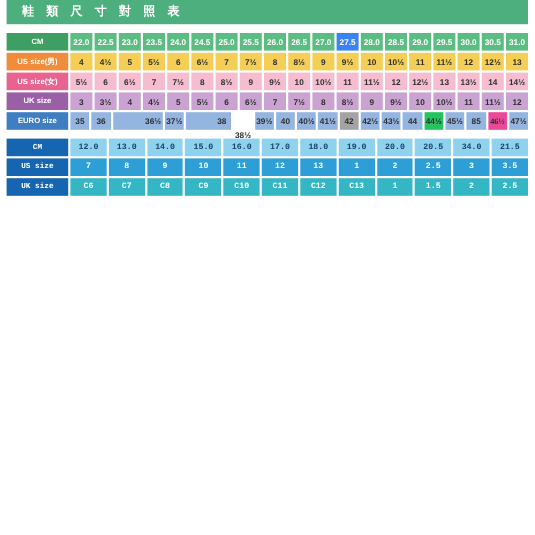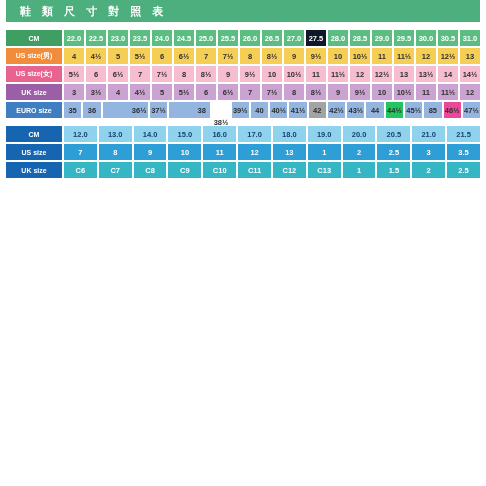--- a/index.html
+++ b/index.html
@@ -72,21 +72,21 @@
     align-items: center;
     justify-content: center;
     font-size: 7.5px;
     font-weight: bold;
     color: #2e2e2e;
     white-space: nowrap;
     box-sizing: border-box;
   }
 
   #adult-table { margin-top: 8px; }
-  #kids-table  { margin-top: 8px; }
+  #kids-table  { margin-top: 8px; font-family: Liberation Mono, monospace; }
   #kids-title-bar { margin-top: 24px; }
 
   .spacer { flex: 1 1 auto; }
 </style>
 </head>
 <body>
 
 <div class="page">
 
   <div class="title-bar" id="adult-title-bar" style="background: rgb(76, 175, 125);">
@@ -100,21 +100,21 @@
         <div class="cell" style="background: rgb(92, 189, 130); color: rgb(255, 255, 255);">22.5</div>
         <div class="cell" style="background: rgb(92, 189, 130); color: rgb(255, 255, 255);">23.0</div>
         <div class="cell" style="background: rgb(92, 189, 130); color: rgb(255, 255, 255);">23.5</div>
         <div class="cell" style="background: rgb(92, 189, 130); color: rgb(255, 255, 255);">24.0</div>
         <div class="cell" style="background: rgb(92, 189, 130); color: rgb(255, 255, 255);">24.5</div>
         <div class="cell" style="background: rgb(92, 189, 130); color: rgb(255, 255, 255);">25.0</div>
         <div class="cell" style="background: rgb(92, 189, 130); color: rgb(255, 255, 255);">25.5</div>
         <div class="cell" style="background: rgb(92, 189, 130); color: rgb(255, 255, 255);">26.0</div>
         <div class="cell" style="background: rgb(92, 189, 130); color: rgb(255, 255, 255);">26.5</div>
         <div class="cell" style="background: rgb(92, 189, 130); color: rgb(255, 255, 255);">27.0</div>
-        <div class="cell" style="background: #0f172a; color: rgb(255, 255, 255);">27.5</div>
+        <div class="cell" style="background: #3b82f6; color: rgb(255, 255, 255);">27.5</div>
         <div class="cell" style="background: rgb(92, 189, 130); color: rgb(255, 255, 255);">28.0</div>
         <div class="cell" style="background: rgb(92, 189, 130); color: rgb(255, 255, 255);">28.5</div>
         <div class="cell" style="background: rgb(92, 189, 130); color: rgb(255, 255, 255);">29.0</div>
         <div class="cell" style="background: rgb(92, 189, 130); color: rgb(255, 255, 255);">29.5</div>
         <div class="cell" style="background: rgb(92, 189, 130); color: rgb(255, 255, 255);">30.0</div>
         <div class="cell" style="background: rgb(92, 189, 130); color: rgb(255, 255, 255);">30.5</div>
         <div class="cell" style="background: rgb(92, 189, 130); color: rgb(255, 255, 255);">31.0</div>
       </div>
       <div class="size-row">
         <div class="row-label" style="background: rgb(240, 140, 60);">US size(男)</div>
@@ -194,40 +194,40 @@
         <div class="cell" style="background: rgb(147, 181, 224); color: rgb(46, 46, 46);">40</div>
         <div class="cell" style="background: rgb(147, 181, 224); color: rgb(46, 46, 46);">40½</div>
         <div class="cell" style="background: rgb(147, 181, 224); color: rgb(46, 46, 46);">41½</div>
         <div class="cell" style="background: #a3a3a3; color: rgb(46, 46, 46);">42</div>
         <div class="cell" style="background: rgb(147, 181, 224); color: rgb(46, 46, 46);">42½</div>
         <div class="cell" style="background: rgb(147, 181, 224); color: rgb(46, 46, 46);">43½</div>
         <div class="cell" style="background: rgb(147, 181, 224); color: rgb(46, 46, 46);">44</div>
         <div class="cell" style="background: #22c55e; color: rgb(46, 46, 46);">44½</div>
         <div class="cell" style="background: rgb(147, 181, 224); color: rgb(46, 46, 46);">45½</div>
         <div class="cell" style="background: rgb(147, 181, 224); color: rgb(46, 46, 46);">85</div>
-        <div class="cell" style="background: #ec4899; color: rgb(46, 46, 46);">46½</div>
+        <div class="cell" style="background: #ec4899; color: rgb(46, 46, 46); font-family: Liberation Serif, serif;">46½</div>
         <div class="cell" style="background: rgb(147, 181, 224); color: rgb(46, 46, 46);">47½</div>
       </div>
     </div>
 
 
   <div class="size-table" id="kids-table">
       <div class="size-row">
         <div class="row-label" style="background: rgb(21, 101, 176);">CM</div>
         <div class="cell" style="background: rgb(142, 210, 238); color: rgb(23, 66, 107);">12.0</div>
         <div class="cell" style="background: rgb(142, 210, 238); color: rgb(23, 66, 107);">13.0</div>
         <div class="cell" style="background: rgb(142, 210, 238); color: rgb(23, 66, 107);">14.0</div>
         <div class="cell" style="background: rgb(142, 210, 238); color: rgb(23, 66, 107);">15.0</div>
         <div class="cell" style="background: rgb(142, 210, 238); color: rgb(23, 66, 107);">16.0</div>
         <div class="cell" style="background: rgb(142, 210, 238); color: rgb(23, 66, 107);">17.0</div>
         <div class="cell" style="background: rgb(142, 210, 238); color: rgb(23, 66, 107);">18.0</div>
         <div class="cell" style="background: rgb(142, 210, 238); color: rgb(23, 66, 107);">19.0</div>
         <div class="cell" style="background: rgb(142, 210, 238); color: rgb(23, 66, 107);">20.0</div>
         <div class="cell" style="background: rgb(142, 210, 238); color: rgb(23, 66, 107);">20.5</div>
-        <div class="cell" style="background: rgb(142, 210, 238); color: rgb(23, 66, 107);">21.0</div>
+        <div class="cell" style="background: rgb(142, 210, 238); color: rgb(23, 66, 107);">34.0</div>
         <div class="cell" style="background: rgb(142, 210, 238); color: rgb(23, 66, 107);">21.5</div>
       </div>
       <div class="size-row">
         <div class="row-label" style="background: rgb(21, 101, 176);">US size</div>
         <div class="cell" style="background: rgb(46, 158, 214); color: rgb(255, 255, 255);">7</div>
         <div class="cell" style="background: rgb(46, 158, 214); color: rgb(255, 255, 255);">8</div>
         <div class="cell" style="background: rgb(46, 158, 214); color: rgb(255, 255, 255);">9</div>
         <div class="cell" style="background: rgb(46, 158, 214); color: rgb(255, 255, 255);">10</div>
         <div class="cell" style="background: rgb(46, 158, 214); color: rgb(255, 255, 255);">11</div>
         <div class="cell" style="background: rgb(46, 158, 214); color: rgb(255, 255, 255);">12</div>

